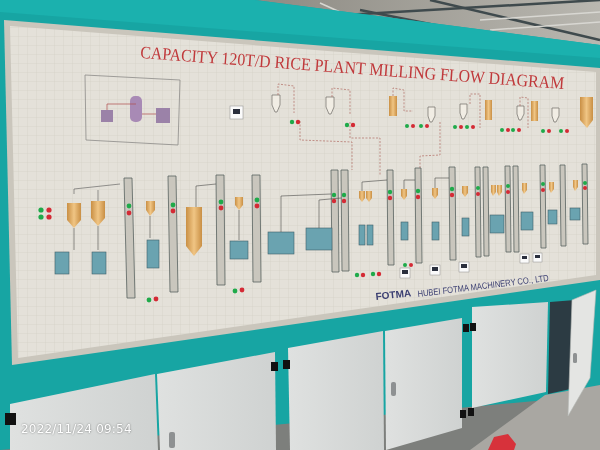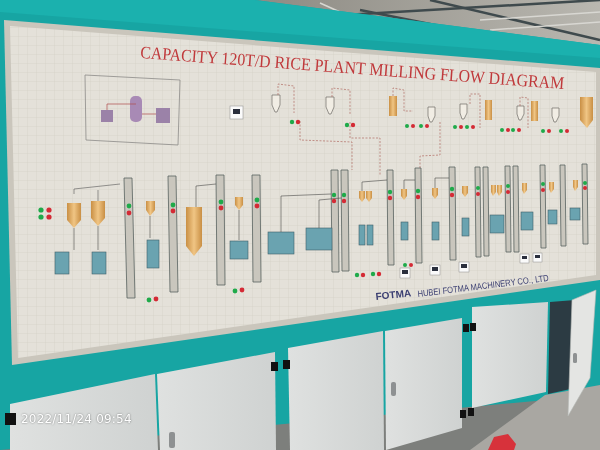--- a/index.html
+++ b/index.html
@@ -1,18 +1,18 @@
 <!DOCTYPE html>
 <html><head>
 <meta charset="utf-8">
 <style>
   html,body{margin:0;padding:0;}
   body{width:600px;height:450px;overflow:hidden;position:relative;background:#7d7f7c;font-family:"Liberation Sans",sans-serif;}
   #scene{position:absolute;left:0;top:0;width:600px;height:450px;}
-  .stamp{position:absolute;left:21px;top:412px;color:#ffffff;font-family:"DejaVu Sans",sans-serif;font-size:12px;letter-spacing:0.2px;text-shadow:0 0 2px rgba(0,0,0,0.5);}
+  .stamp{position:absolute;left:21px;top:422px;color:#ffffff;font-family:"DejaVu Sans",sans-serif;font-size:12px;letter-spacing:0.2px;text-shadow:0 0 2px rgba(0,0,0,0.5);}
 </style>
 </head>
 <body>
 
 <svg id="scene" viewBox="0 0 600 450" xmlns="http://www.w3.org/2000/svg">
   <defs>
     <pattern id="grid" width="9" height="9" patternUnits="userSpaceOnUse">
       <rect width="9" height="9" fill="#e4e1d9"></rect>
       <path d="M9 0 L0 0 0 9" fill="none" stroke="#cfcbc2" stroke-width="0.6"></path>
     </pattern>

